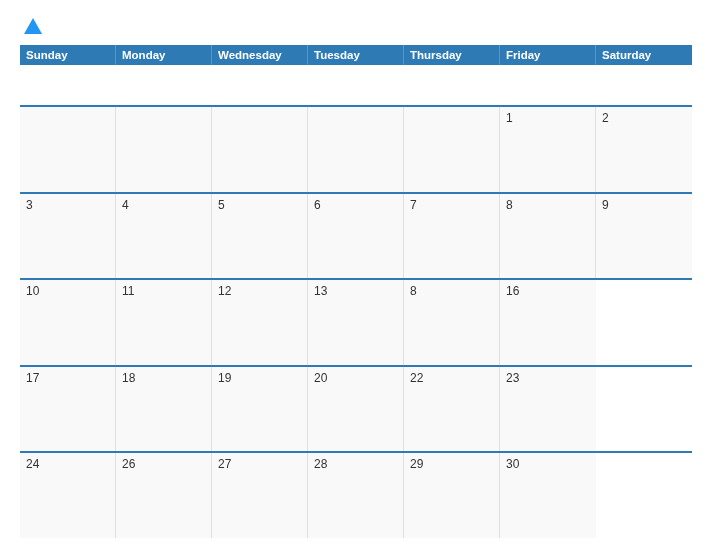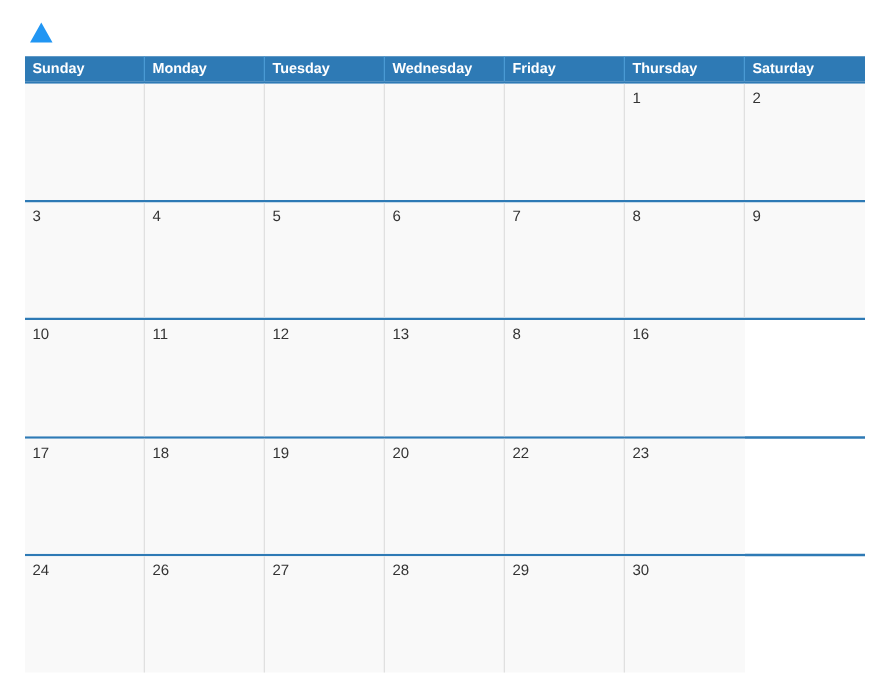--- a/index.html
+++ b/index.html
@@ -67,20 +67,21 @@
       font-size: 14px;
       color: #555;
       text-align: right;
       min-width: 90px;
     }
     
     .calendar {
       flex: 1;
       display: flex;
       flex-direction: column;
+      gap: 40px;
     }
     .cal-header-row {
       display: grid;
       grid-template-columns: repeat(7, 1fr);
       background: #2e7ab5;
     }
     .cal-header-cell {
       color: #fff;
       font-size: 11.5px;
       font-weight: 600;
@@ -137,24 +138,24 @@
     </div>
     <h1 class="calendar-title"></h1>
     <div class="country"></div>
   </div>
 
   <div class="calendar">
 
     <div class="cal-header-row">
     <div class="cal-header-cell">Sunday</div>
         <div class="cal-header-cell">Monday</div>
+        <div class="cal-header-cell">Wednesday</div>
         <div class="cal-header-cell">Tuesday</div>
-        <div class="cal-header-cell">Wednesday</div>
+        <div class="cal-header-cell">Thursday</div>
         <div class="cal-header-cell">Friday</div>
-        <div class="cal-header-cell">Thursday</div>
         <div class="cal-header-cell">Saturday</div>
       </div>
 
     <div class="cal-body">
     <div class="cal-week">
           <div class="cal-cell empty"></div>
           <div class="cal-cell empty"></div>
           <div class="cal-cell empty"></div>
           <div class="cal-cell empty"></div>
           <div class="cal-cell empty"></div>

